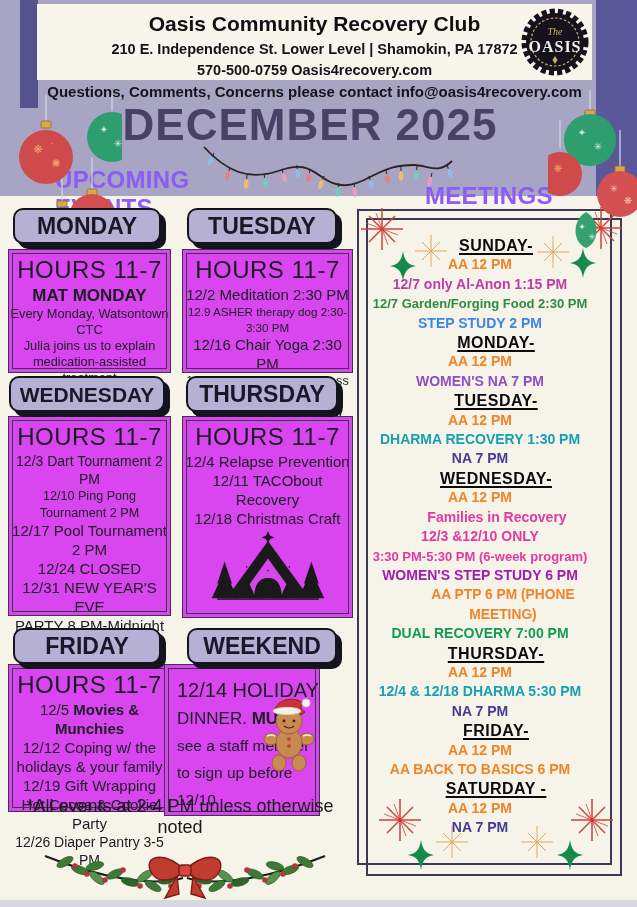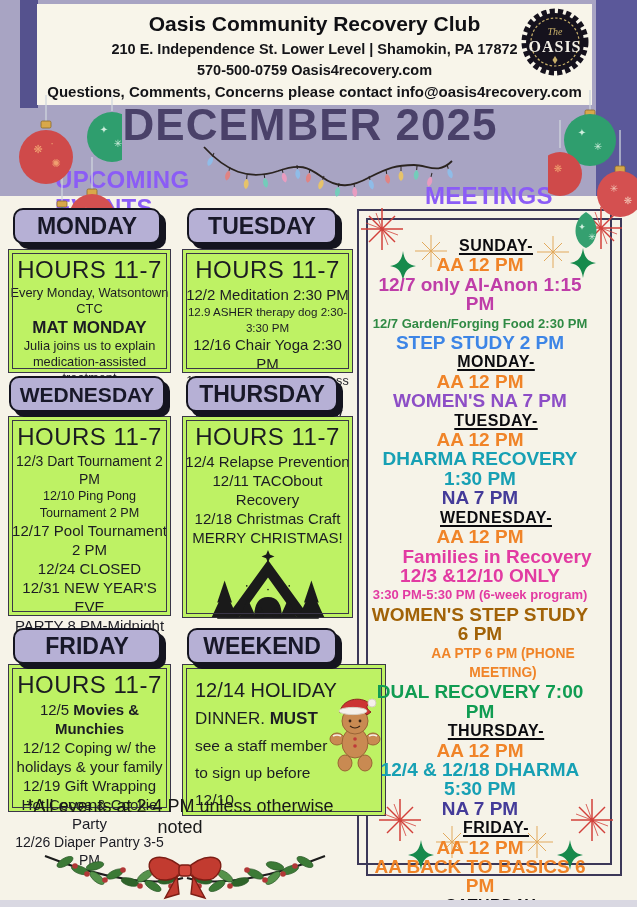--- a/index.html
+++ b/index.html
@@ -7,39 +7,39 @@
   .page{
     position:relative; width:637px; height:907px; margin:0 auto;
     background:#f6f3e8; overflow:hidden;
     font-family:"Liberation Sans", sans-serif; color:#17171f;
   }
   
   .band{ position:absolute; left:0; top:0; width:637px; height:196px; background:#a8a4c3; z-index:0; }
   .strip{ position:absolute; background:#5b589a; z-index:1; }
   .strip-l{ left:20px; top:0; width:18px; height:108px; background:#55528e; }
   .strip-r{ left:596px; top:0; width:41px; height:196px; }
-  .header-card{ position:absolute; left:37px; top:4px; width:555px; height:101px; background:#f8f5ea; z-index:2; text-align:center; }
+  .header-card{ position:absolute; left:37px; top:4px; width:555px; height:76px; background:#f8f5ea; z-index:2; text-align:center; }
   .org{ margin-top:8px; font-size:21px; font-weight:800; color:#101014; }
   .hline{ font-size:14.5px; font-weight:700; color:#141418; margin-top:5px; }
   .hline.contact{ font-size:15px; }
   .logo{ position:absolute; left:521px; top:6px; z-index:3; }
   .month-title{ position:absolute; left:30px; top:100px; width:560px; z-index:2;
     text-align:center; font-size:44px; font-weight:800; letter-spacing:1px; color:#4a4169; }
   .lights{ position:absolute; left:200px; top:141px; z-index:2; }
   .orn-l{ position:absolute; left:0; top:95px; z-index:3; }
   .orn-r{ position:absolute; left:548px; top:90px; z-index:3; }
   .col-head{ position:absolute; z-index:2; font-size:24px; font-weight:800; color:#8b5cf6; letter-spacing:0.3px; }
   .col-head-events{ left:55px; top:166px; width:210px; }
   .col-head-meetings{ left:425px; top:182px; width:135px; }
 
   
   .pill{ position:absolute; z-index:3; height:36px; line-height:33px; text-align:center;
     background:#b6b0d5; border:2px solid #14141f; border-radius:10px;
     box-shadow:5px 5px 0 0 #14141f; font-size:23px; font-weight:800; color:#181828; }
-  .daybox{ position:absolute; z-index:2; background:#bef264; border:1.2px solid #3a3648; text-align:center; }
+  .daybox{ position:absolute; z-index:2; background:#d946ef; border:1.2px solid #3a3648; text-align:center; }
   .daybox::before{ content:""; position:absolute; inset:3px; border:1px solid #3a3648; pointer-events:none; }
   .hours{ margin-top:5px; font-size:24px; letter-spacing:0.5px; color:#1b1b22; line-height:30px; }
   .ev-line{ color:#1c1c24; }
   .b{ font-weight:700; }
   .s-h  { font-size:17px;   line-height:21px; font-weight:700; }
   .s-md { font-size:15px;   line-height:19px; }
   .s-sm { font-size:12.8px; line-height:16px; }
   .s-sm2{ font-size:14px;   line-height:18px; }
   .s-xs { font-size:11.6px; line-height:15.5px; }
   .s-xs2{ font-size:12.6px; line-height:16.5px; }
@@ -49,21 +49,21 @@
   .weekend-box{ text-align:left; padding:10px 0 0 12px; }
   .weekend-box .ev-line{ text-align:left; }
   .ginger{ position:absolute; right:2px; top:26px; }
   .box-graphic{ display:block; margin:2px auto 0 auto; }
 
   
   .mframe{ position:absolute; border:2px solid #3c3858; background:transparent; z-index:1; }
   .mframe-a{ left:357px; top:209px; width:255px; height:656px; }
   .mframe-b{ left:366px; top:218px; width:256px; height:658px; }
   .mcontent{ position:absolute; left:366px; top:236px; width:228px; z-index:3; text-align:center; }
-  .m-line{ font-size:19px; font-weight:700; line-height:19.4px; }
+  .m-line{ font-size:14px; font-weight:700; line-height:19.4px; }
   .m-day{ color:#0b0b0f !important; font-size:16px; letter-spacing:0.5px;
     text-decoration:underline; text-decoration-thickness:1.5px; text-underline-offset:2px;padding-left:32px; }
   .s-msm { font-size:13px; }
   .s-msm2{ font-size:13.8px;padding-left:46px; }
   .sp{ position:absolute; z-index:2; }
 
   
   .foot-note{ position:absolute; left:5px; top:796px; width:350px; text-align:center;
     font-size:18px; color:#191919; z-index:2; }
   .garland{ position:absolute; left:35px; top:840px; z-index:2; }
@@ -256,22 +256,22 @@
   <div class="pill" style="left:13px;top:208px;width:148px">MONDAY</div>
   <div class="pill" style="left:187px;top:208px;width:150px">TUESDAY</div>
   <div class="pill" style="left:9px;top:376px;width:156px;font-size:21px">WEDNESDAY</div>
   <div class="pill" style="left:186px;top:376px;width:152px">THURSDAY</div>
   <div class="pill" style="left:13px;top:628px;width:148px">FRIDAY</div>
   <div class="pill" style="left:187px;top:628px;width:150px">WEEKEND</div>
 
   <div class="daybox" style="left:8px;top:249px;width:163px;height:124px">
     <div class="hours">HOURS 11-7</div>
     <div>
+        <div class="ev-line s-h">MAT MONDAY</div>
         <div class="ev-line s-sm">Every Monday, Watsontown CTC</div>
-        <div class="ev-line s-h">MAT MONDAY</div>
         <div class="ev-line s-sm">Julia joins us to explain</div>
         <div class="ev-line s-sm">medication-assisted treatment</div>
         <div class="ev-line s-sm">options 11:30-3:30 PM. 12/29</div>
         <div class="ev-line s-sm">Special guest Amerihealth</div>
       </div>
   </div>
 
   <div class="daybox" style="left:182px;top:249px;width:171px;height:124px">
     <div class="hours">HOURS 11-7</div>
     <div>
@@ -318,21 +318,20 @@
         </g>
     </svg>
   </div>
 
   <div class="daybox" style="left:182px;top:416px;width:171px;height:202px">
     <div class="hours">HOURS 11-7</div>
     <div>
         <div class="ev-line s-md">12/4 Relapse Prevention</div>
         <div class="ev-line s-md">12/11 TACObout Recovery</div>
         <div class="ev-line s-md">12/18 Christmas Craft</div>
-        <div class="ev-line s-md">MERRY CHRISTMAS!</div>
       </div>
     <svg class="box-graphic" width="150" height="72" viewBox="0 0 150 78">
       <g fill="#1a1a1a">
         <path d="M75,1 L77,6 L82,8 L77,10 L75,15 L73,10 L68,8 L73,6 Z"></path>
         <rect x="74.4" y="14" width="1.2" height="12"></rect>
         <path d="M75,12 L30,74 L44,74 L75,31 L106,74 L120,74 Z"></path>
         <path d="M60,74 Q60,52 75,52 Q90,52 90,74 Z"></path>
         <polygon points="14,74 28,44 42,74"></polygon>
           <polygon points="20,58 28,34 36,58"></polygon>
         <polygon points="108,74 122,44 136,74"></polygon>
@@ -356,21 +355,21 @@
     <div>
         <div class="ev-line s-md"><span>12/5  </span><span class="b">Movies &amp; Munchies</span></div>
         <div class="ev-line s-md">12/12 Coping w/ the</div>
         <div class="ev-line s-md">holidays &amp; your family</div>
         <div class="ev-line s-md">12/19 Gift Wrapping</div>
         <div class="ev-line s-md">Hot Cocoa &amp; Cookie Party</div>
         <div class="ev-line s-sm2">12/26  Diaper Pantry 3-5 PM</div>
       </div>
   </div>
 
-  <div class="daybox weekend-box" style="left:182px;top:664px;width:204px;height:152px">
+  <div class="daybox weekend-box" style="left:164px;top:664px;width:156px;height:152px">
     <div>
         <div class="ev-line s-lg">12/14 HOLIDAY</div>
         <div class="ev-line s-wd"><span>DINNER. </span><span class="b">MUST</span></div>
         <div class="ev-line s-wd2">see a staff member</div>
         <div class="ev-line s-wd2"> to  sign up before</div>
         <div class="ev-line s-wd2">12/10</div>
       </div>
     <svg class="ginger" width="56" height="84" viewBox="0 0 56 84">
       <ellipse cx="10" cy="48" rx="7" ry="6" fill="#c98a52" stroke="#9a6436"></ellipse>
       <ellipse cx="46" cy="48" rx="7" ry="6" fill="#c98a52" stroke="#9a6436"></ellipse>
@@ -442,21 +441,21 @@
       <div class="m-line" style="color: rgb(141, 78, 198);">WOMEN'S NA 7 PM</div>
       <div class="m-line m-day">TUESDAY-</div>
       <div class="m-line" style="color: rgb(240, 132, 40);">AA 12 PM</div>
       <div class="m-line" style="color: rgb(23, 160, 180);">DHARMA RECOVERY 1:30 PM</div>
       <div class="m-line" style="color: rgb(68, 59, 153);">NA 7 PM</div>
       <div class="m-line m-day">WEDNESDAY-</div>
       <div class="m-line" style="color: rgb(240, 132, 40);">AA 12 PM</div>
       <div class="m-line" style="color: rgb(226, 58, 162); padding-left: 34px;">Families in Recovery</div>
       <div class="m-line" style="color: rgb(226, 58, 162);">12/3 &amp;12/10 ONLY</div>
       <div class="m-line s-msm" style="color: rgb(226, 58, 162);">3:30 PM-5:30 PM (6-week program)</div>
-      <div class="m-line" style="color: #a16207;">WOMEN'S STEP STUDY 6 PM</div>
+      <div class="m-line" style="color: #a21caf;">WOMEN'S STEP STUDY 6 PM</div>
       <div class="m-line s-msm2" style="color: rgb(240, 132, 40);">AA PTP 6 PM (PHONE MEETING)</div>
       <div class="m-line" style="color: rgb(16, 156, 82);">DUAL RECOVERY 7:00 PM</div>
       <div class="m-line m-day">THURSDAY-</div>
       <div class="m-line" style="color: rgb(240, 132, 40);">AA 12 PM</div>
       <div class="m-line" style="color: rgb(23, 160, 180);">12/4 &amp; 12/18 DHARMA 5:30 PM</div>
       <div class="m-line" style="color: rgb(68, 59, 153);">NA 7 PM</div>
       <div class="m-line m-day">FRIDAY-</div>
       <div class="m-line" style="color: rgb(240, 132, 40);">AA 12 PM</div>
       <div class="m-line" style="color: rgb(240, 132, 40);">AA BACK TO BASICS 6 PM</div>
       <div class="m-line m-day">SATURDAY -</div>

